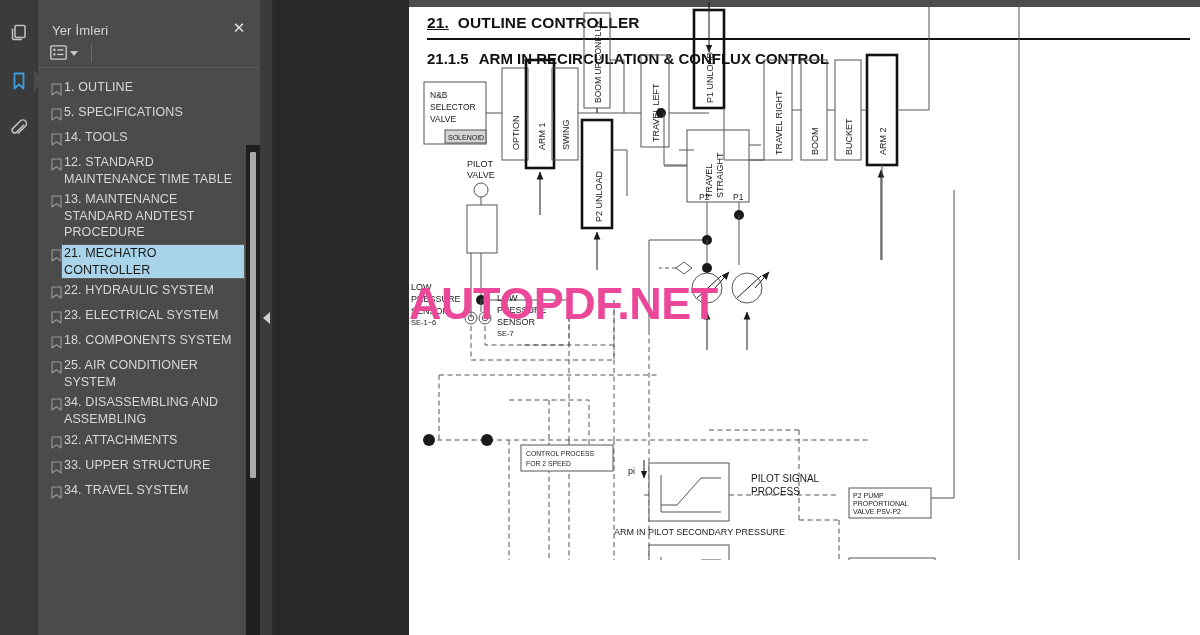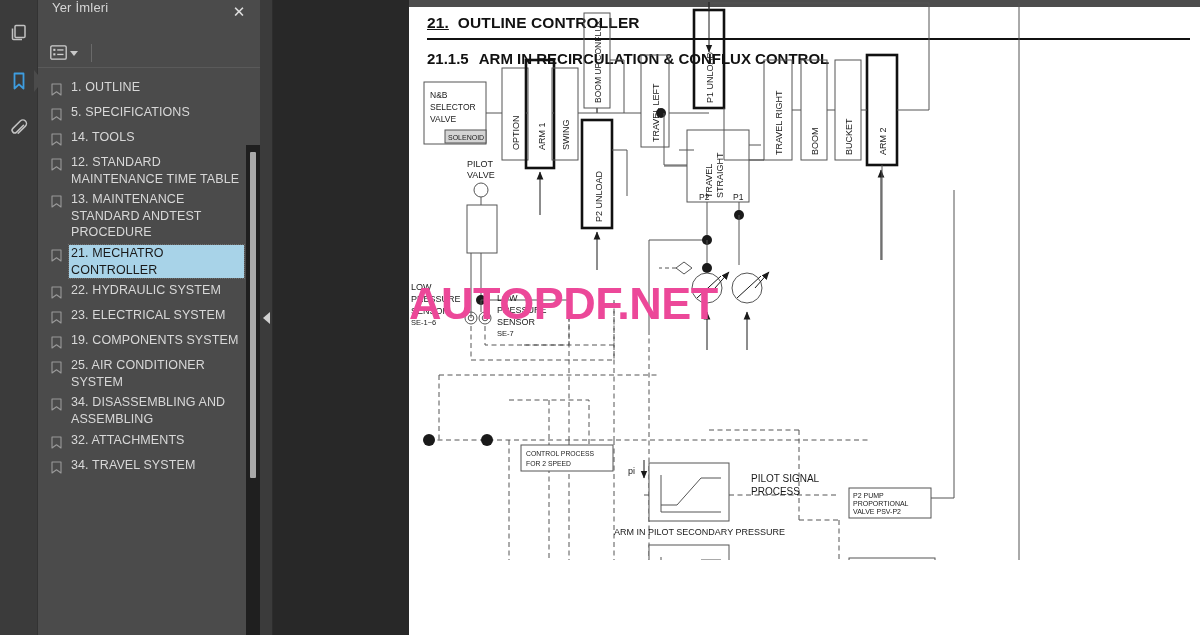--- a/index.html
+++ b/index.html
@@ -31,21 +31,21 @@
     border-left: 9px solid #4b4b4b;
   }
 
   
   .panel {
     width: 222px; flex: 0 0 222px; height: 635px;
     background: #4b4b4b; display: flex; flex-direction: column;
     position: relative;
   }
   .panel-header {
-    height: 38px; display: flex; align-items: flex-start;
+    height: 38px; display: flex; align-items: flex-end;
     padding: 0 10px 0 14px; flex: 0 0 38px;
   }
   .panel-title {
     color: #d6d6d6; font-size: 13px; flex: 1; letter-spacing: .2px;
   }
   .panel-close {
     width: 22px; height: 22px; display: flex;
     align-items: center; justify-content: center;
     color: #e0e0e0; font-size: 15px; line-height: 1;
   }
@@ -66,21 +66,21 @@
   }
   .tb-divider {
     width: 1px; height: 18px; background: #6a6a6a; margin-left: 8px;
   }
 
   .bm-list {
     flex: 1; overflow: hidden; position: relative;
     padding-top: 9px;
   }
   .bm-item {
-    display: flex; align-items: flex-start; gap: 7px;
+    display: flex; align-items: flex-start; 
     padding: 2px 16px 2px 13px; min-height: 19px;
   }
   .bm-icon { flex: 0 0 11px; margin-top: 3px; }
   .bm-label {
     color: #d8d8d8; font-size: 12.5px; line-height: 16.6px;
     letter-spacing: .1px; padding: 0 2px;
   }
   .bm-item.selected .bm-label {
     background: #a8d3e8; color: #1a1a1a;
     outline: 1px dotted #6f6f6f;
@@ -236,39 +236,45 @@
         <div class="bm-item">
           <span class="bm-icon"><svg width="11" height="13" viewBox="0 0 11 13">
               <path d="M1 1 H10 V12 L5.5 8.7 L1 12 Z" fill="none" stroke="#9a9a9a" stroke-width="1.1" stroke-linejoin="round"></path>
             </svg></span>
           <span class="bm-label">23. ELECTRICAL SYSTEM</span>
         </div>
         <div class="bm-item">
           <span class="bm-icon"><svg width="11" height="13" viewBox="0 0 11 13">
               <path d="M1 1 H10 V12 L5.5 8.7 L1 12 Z" fill="none" stroke="#9a9a9a" stroke-width="1.1" stroke-linejoin="round"></path>
             </svg></span>
-          <span class="bm-label">19. COMPONENTS SYSTEM</span>
+          <span class="bm-label">18. COMPONENTS SYSTEM</span>
         </div>
         <div class="bm-item">
           <span class="bm-icon"><svg width="11" height="13" viewBox="0 0 11 13">
               <path d="M1 1 H10 V12 L5.5 8.7 L1 12 Z" fill="none" stroke="#9a9a9a" stroke-width="1.1" stroke-linejoin="round"></path>
             </svg></span>
           <span class="bm-label">25. AIR CONDITIONER SYSTEM</span>
         </div>
         <div class="bm-item">
           <span class="bm-icon"><svg width="11" height="13" viewBox="0 0 11 13">
               <path d="M1 1 H10 V12 L5.5 8.7 L1 12 Z" fill="none" stroke="#9a9a9a" stroke-width="1.1" stroke-linejoin="round"></path>
             </svg></span>
           <span class="bm-label">34. DISASSEMBLING AND ASSEMBLING</span>
         </div>
         <div class="bm-item">
           <span class="bm-icon"><svg width="11" height="13" viewBox="0 0 11 13">
               <path d="M1 1 H10 V12 L5.5 8.7 L1 12 Z" fill="none" stroke="#9a9a9a" stroke-width="1.1" stroke-linejoin="round"></path>
             </svg></span>
           <span class="bm-label">32. ATTACHMENTS</span>
+        </div>
+        <div class="bm-item">
+          <span class="bm-icon"><svg width="11" height="13" viewBox="0 0 11 13">
+              <path d="M1 1 H10 V12 L5.5 8.7 L1 12 Z" fill="none" stroke="#9a9a9a" stroke-width="1.1" stroke-linejoin="round"></path>
+            </svg></span>
+          <span class="bm-label">33. UPPER STRUCTURE</span>
         </div>
         <div class="bm-item">
           <span class="bm-icon"><svg width="11" height="13" viewBox="0 0 11 13">
               <path d="M1 1 H10 V12 L5.5 8.7 L1 12 Z" fill="none" stroke="#9a9a9a" stroke-width="1.1" stroke-linejoin="round"></path>
             </svg></span>
           <span class="bm-label">34. TRAVEL SYSTEM</span>
         </div>
         <div class="bm-scrollbar">
         <div class="bm-thumb"></div>
       </div>

